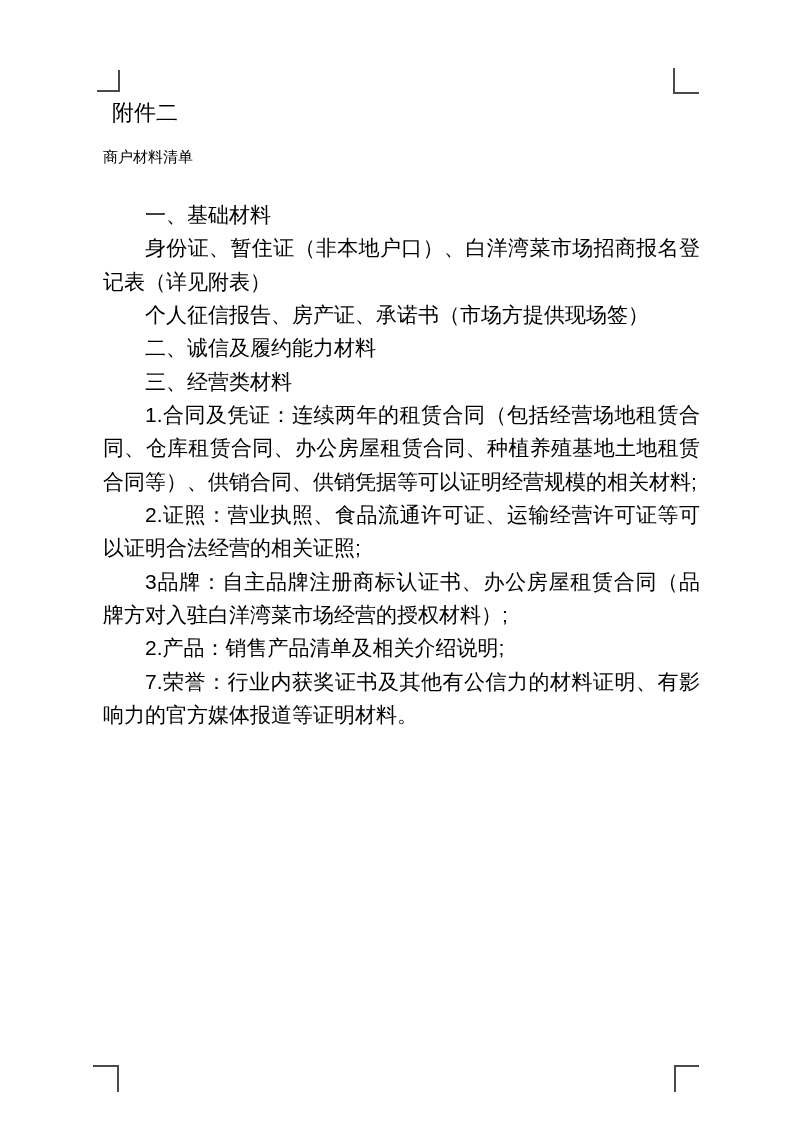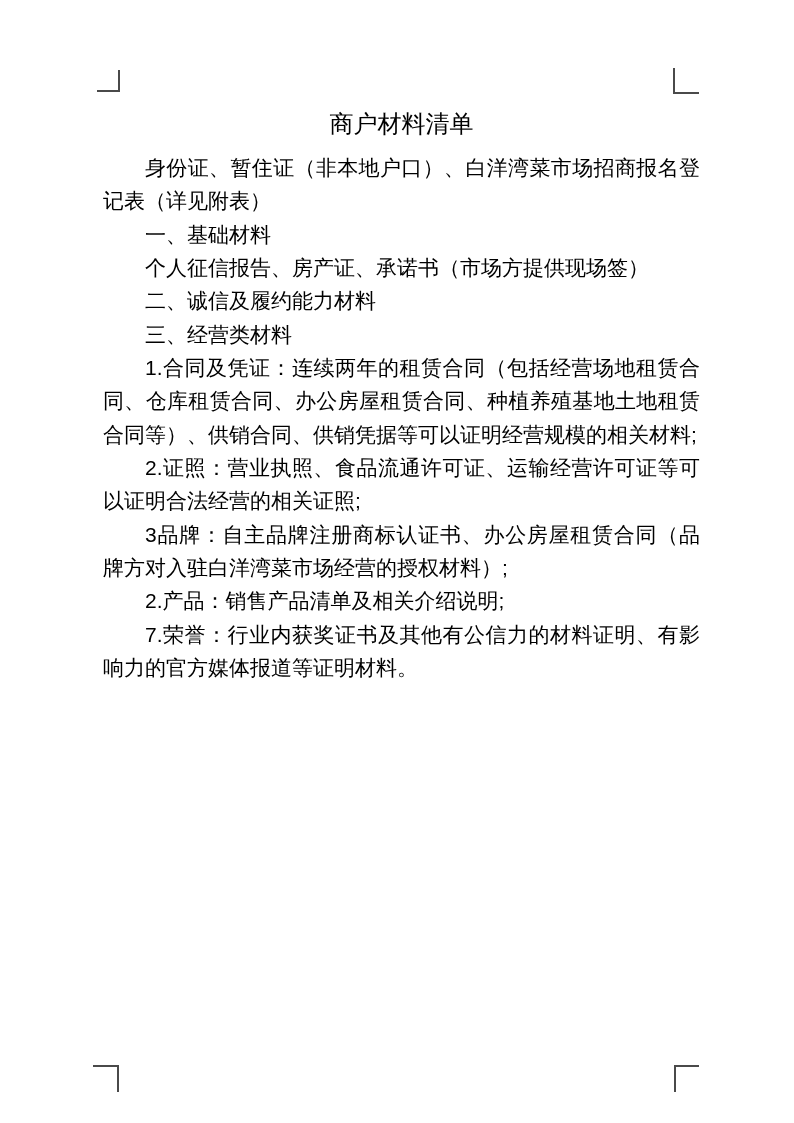--- a/index.html
+++ b/index.html
@@ -48,25 +48,24 @@
     width: 597px;
   }
   .attachment {
     font-size: 22px;
     line-height: 33px;
     margin: 0;
     padding-left: 9px;
     font-weight: 400;
   }
   .doc-title {
-    font-size: 24px;
+    font-size: 15px;
     line-height: 42px;
-    text-align: center;
     font-weight: 400;
-    margin: 7px 0 6px 0;
+    margin: 7px 0 20px 0;
   }
   .para {
     font-size: 21px;
     line-height: 33.35px;
     margin: 0;
     text-indent: 42px;
     text-align: justify;
     text-justify: inter-ideograph;
     word-break: normal;
   }
@@ -75,24 +74,25 @@
 <body>
 
 <div class="page">
 
   <div class="crop crop-tl"></div>
   <div class="crop crop-tr"></div>
   <div class="crop crop-bl"></div>
   <div class="crop crop-br"></div>
 
   <div class="content">
+    <p class="attachment">附件二</p>
     <h1 class="doc-title">商户材料清单</h1>
 
+    <p class="para">一、基础材料</p>
     <p class="para">身份证、暂住证（非本地户口）、白洋湾菜市场招商报名登记表（详见附表）</p>
-    <p class="para">一、基础材料</p>
     <p class="para">个人征信报告、房产证、承诺书（市场方提供现场签）</p>
     <p class="para">二、诚信及履约能力材料</p>
     <p class="para">三、经营类材料</p>
     <p class="para">1.合同及凭证：连续两年的租赁合同（包括经营场地租赁合同、仓库租赁合同、办公房屋租赁合同、种植养殖基地土地租赁合同等）、供销合同、供销凭据等可以证明经营规模的相关材料;</p>
     <p class="para">2.证照：营业执照、食品流通许可证、运输经营许可证等可以证明合法经营的相关证照;</p>
     <p class="para">3品牌：自主品牌注册商标认证书、办公房屋租赁合同（品牌方对入驻白洋湾菜市场经营的授权材料）;</p>
     <p class="para">2.产品：销售产品清单及相关介绍说明;</p>
     <p class="para">7.荣誉：行业内获奖证书及其他有公信力的材料证明、有影响力的官方媒体报道等证明材料。</p>
   </div>
 

